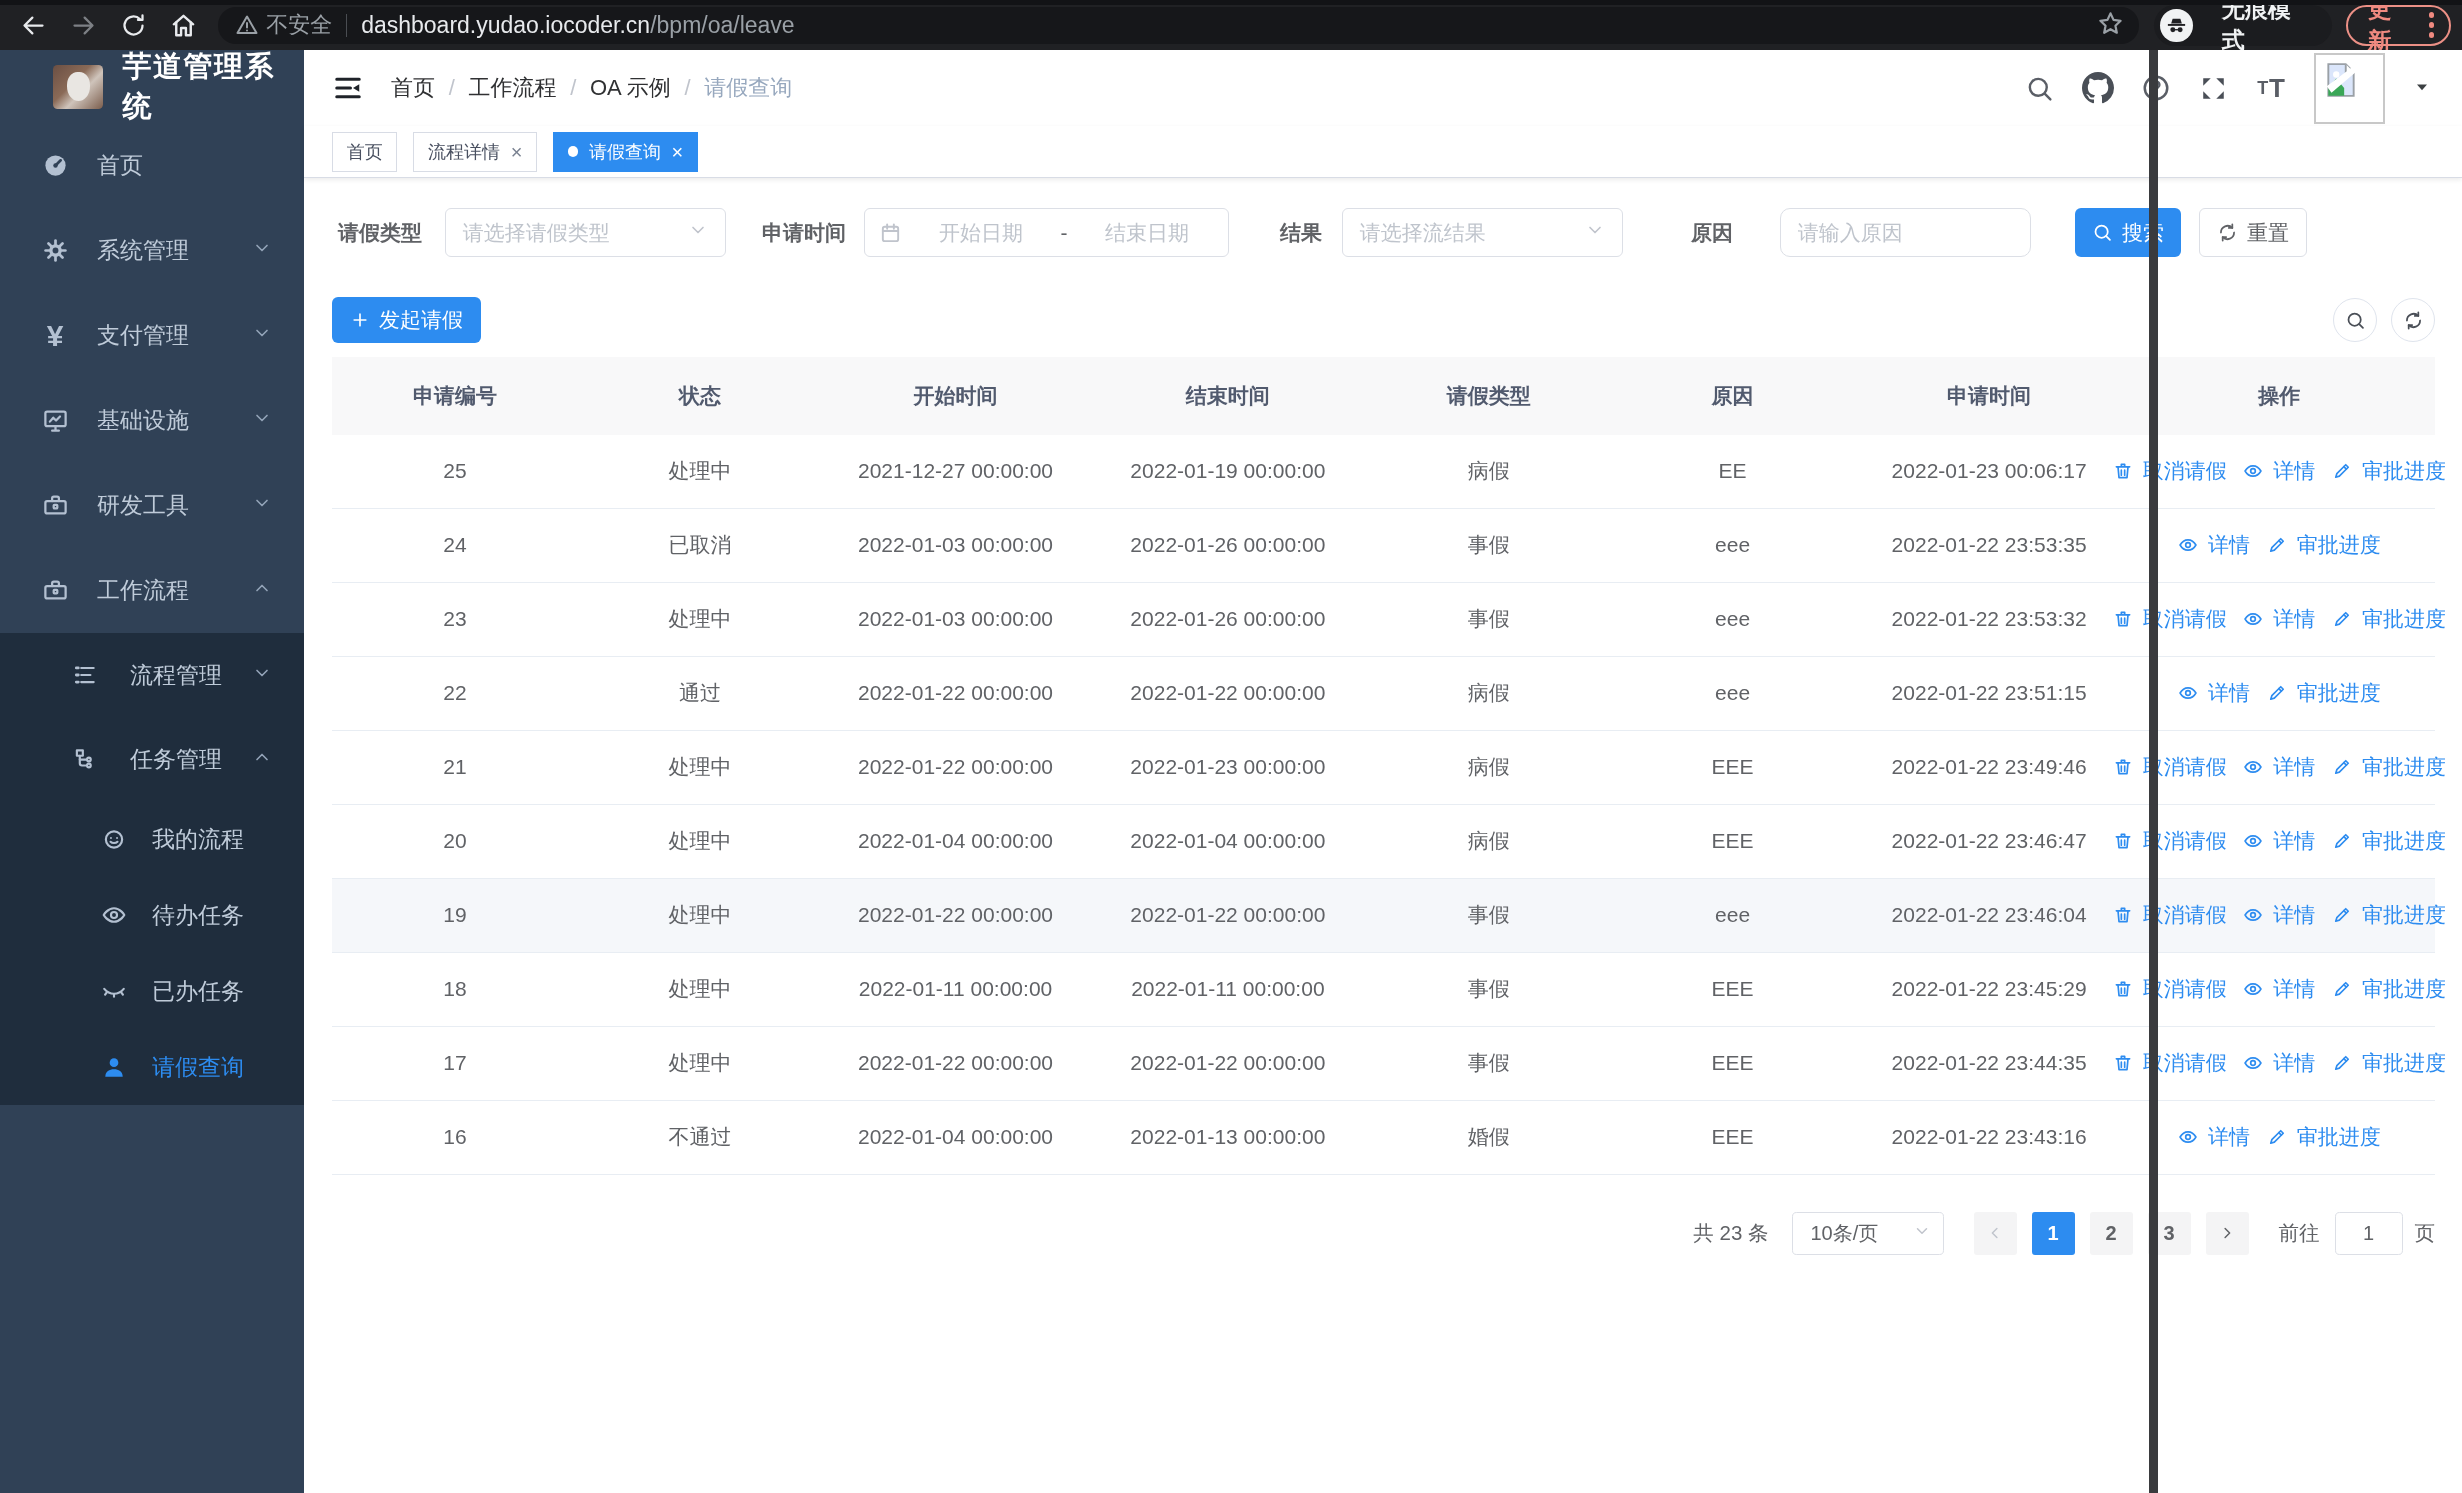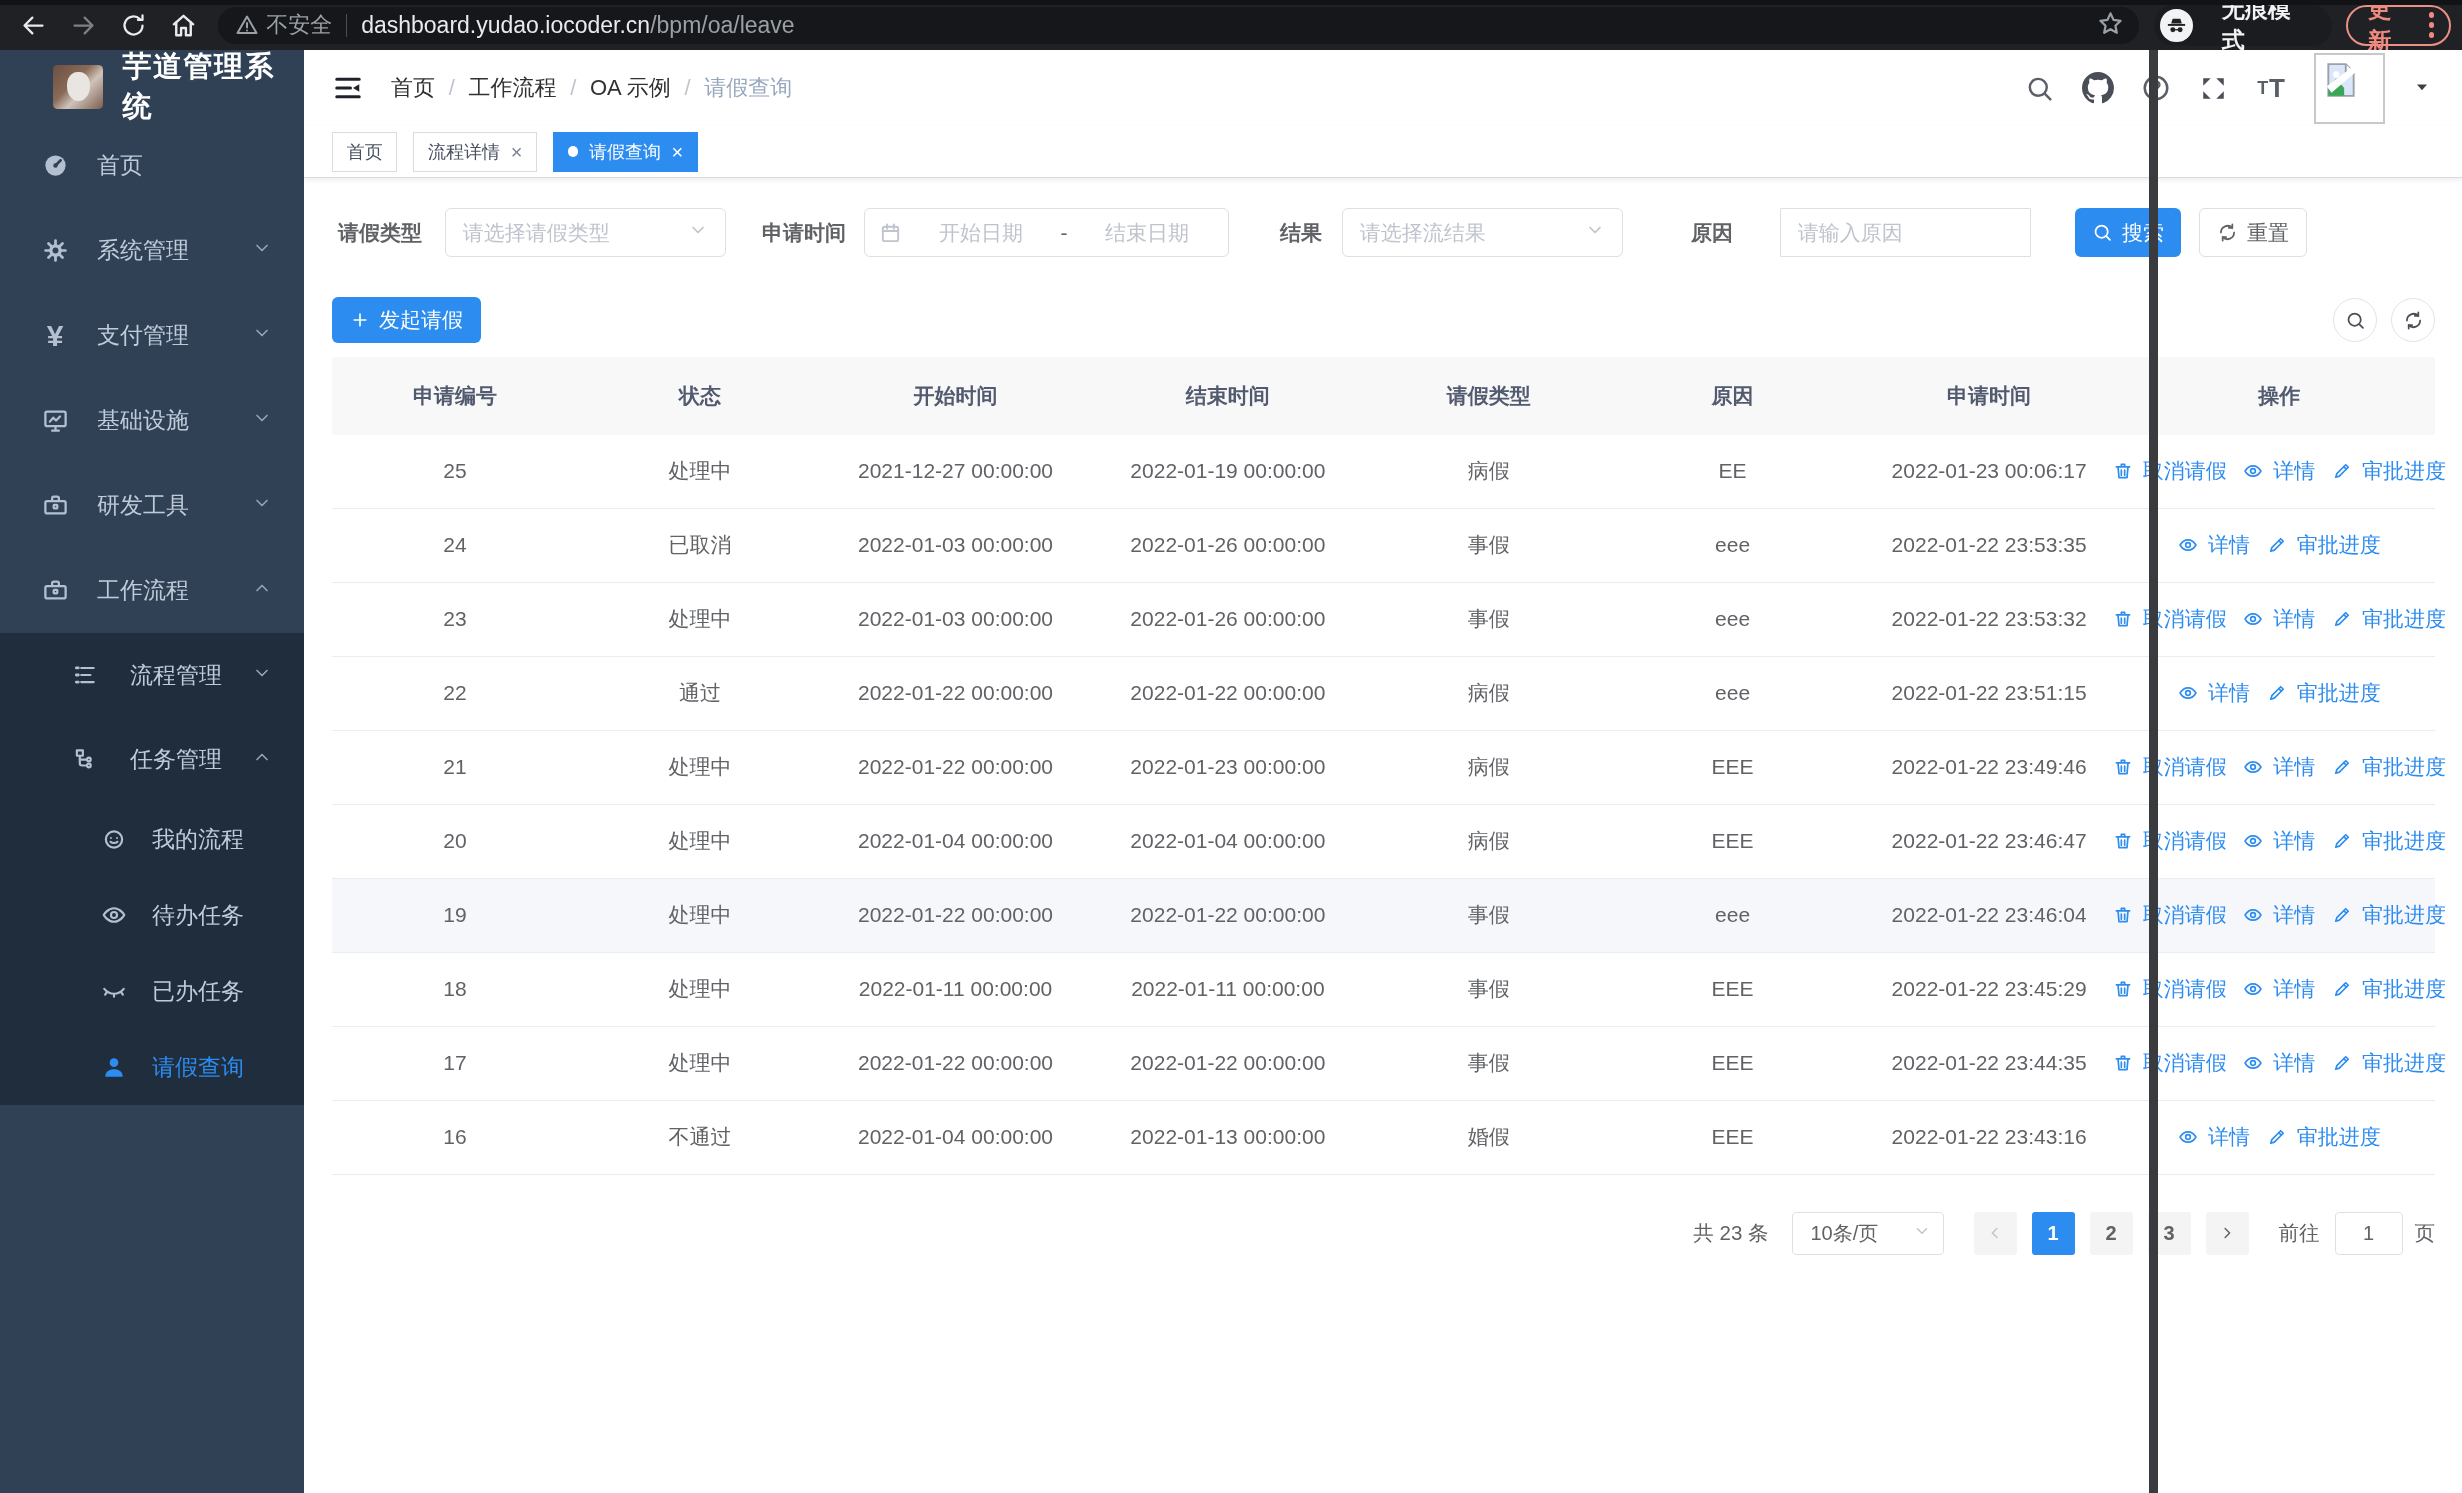--- a/index.html
+++ b/index.html
@@ -82,21 +82,21 @@
 
   
   .content { flex:1; padding:0 27px 0 28px; }
   .filter-row { margin-top:30px; display:flex; align-items:center; }
   .f-label { font-size:21px; font-weight:700; color:#606266; white-space:nowrap; }
   .sel { height:49px; border:1.5px solid #dcdfe6; border-radius:6px; background:#fff;
     display:flex; align-items:center; padding:0 16.7px; color:#bfc4cc; font-size:21px; }
   .sel .chev-d { margin-left:auto; color:#c0c4cc; }
   .daterange { width:365px; height:49px; border:1.5px solid #dcdfe6; border-radius:6px;
     display:flex; align-items:center; padding:0 13.7px; gap:12px; color:#bfc4cc; font-size:21px; }
-  .txt-input { height:49px; border:1.5px solid #dcdfe6; border-radius:1px; padding:0 16.7px;
+  .txt-input { height:49px; border:1.5px solid #dcdfe6; border-radius:10px; padding:0 16.7px;
     font-size:21px; color:#606266; font-family:inherit; outline:none; }
   .txt-input::placeholder { color:#bfc4cc; }
   .btn { height:49px; border-radius:6px; display:flex; align-items:center; justify-content:center;
     gap:9px; font-size:21px; cursor:pointer; border:1.5px solid transparent; }
   .btn.primary { background:#2d8cf0; color:#fff; }
   .btn.plain { background:#fff; border-color:#dcdfe6; color:#606266; }
 
   .toolbar-row { margin-top:40px; display:flex; align-items:center; }
   .create-btn { width:149px; height:46px; font-size:21px; }
   .circ-group { margin-left:auto; display:flex; gap:13.7px; }

